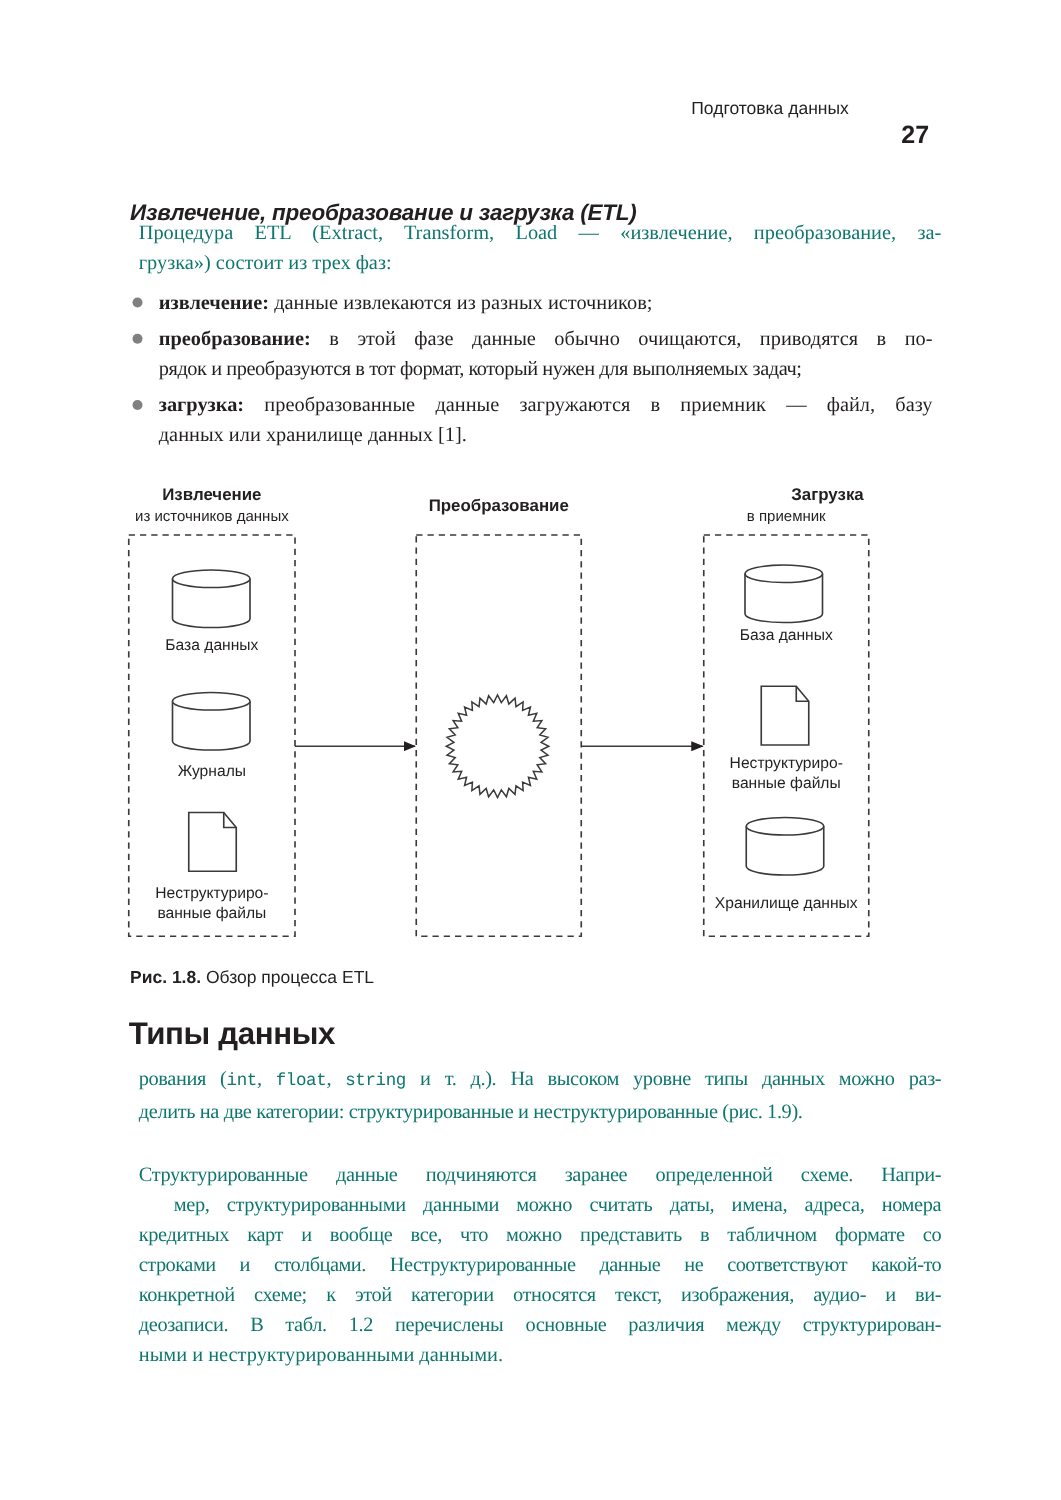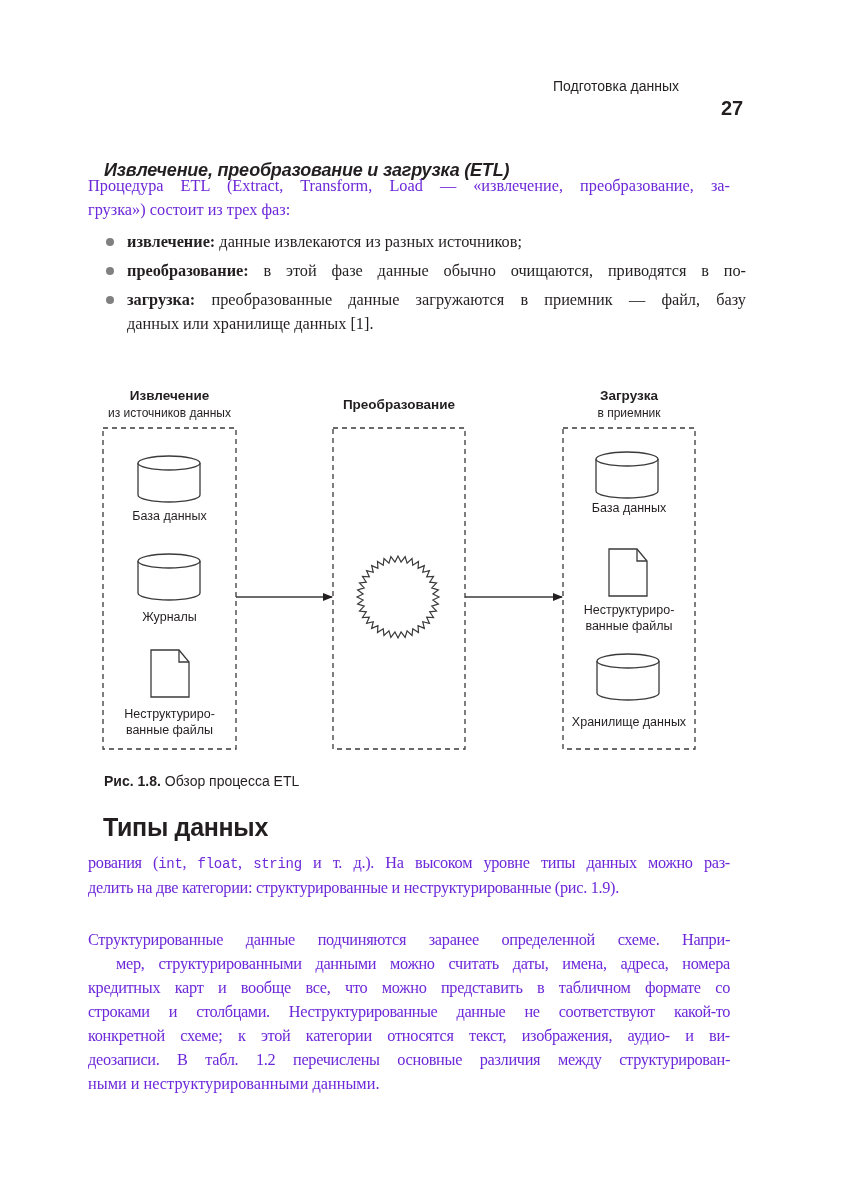--- a/index.html
+++ b/index.html
@@ -6,21 +6,21 @@
   body { width: 849px; height: 1200px; position: relative; overflow: hidden; color: #231f20; }
   .sans { font-family: "Liberation Sans", "DejaVu Sans", sans-serif; }
   .serif { font-family: "Liberation Serif", "DejaVu Serif", serif; }
   .mono { font-family: "Liberation Mono", "DejaVu Sans Mono", monospace; }
 
   .running-head { position: absolute; top: 78px; left: 553px; font-size: 14px; color: #231f20; }
   .page-number { position: absolute; top: 73px; left: 721px; font-size: 20px; font-weight: bold; color: #231f20; margin-top: 24px; }
 
   .subsection-title { position: absolute; top: 160px; left: 104px; font-size: 18px; font-weight: bold; font-style: italic; letter-spacing: -0.2px; }
 
-  .para { position: absolute; left: 88px; width: 642px; font-size: 16.3px; line-height: 24px; text-align: justify; color: #6d28d9; }
+  .para { position: absolute; left: 111px; width: 642px; font-size: 16.3px; line-height: 24px; text-align: justify; color: #0f766e; }
   .para .line { display: block; text-align: justify; text-align-last: justify; white-space: nowrap; }
   .para .line.last { text-align-last: left; }
 
   .bullets { position: absolute; left: 104px; width: 642px; top: 230px; margin: 0; padding: 0; list-style: none; }
   .bullets li { position: relative; padding-left: 23px; font-size: 16.3px; line-height: 24px; margin-bottom: 5px; }
   .bullet-dot { position: absolute; left: 2px; top: 8px; width: 8px; height: 8px; border-radius: 50%; background: #808080; }
   .bullets b { font-weight: bold; }
   .bullets .line { display: block; text-align: justify; text-align-last: justify; white-space: nowrap; }
   .bullets .line.last { text-align-last: left; }
 
@@ -48,20 +48,21 @@
 </div>
 
 <ul class="bullets serif">
   <li>
     <span class="bullet-dot"></span>
     <span class="line last"><b>извлечение:</b><span> данные извлекаются из разных источников;</span></span>
   </li>
   <li>
     <span class="bullet-dot"></span>
     <span class="line"><b>преобразование:</b><span> в этой фазе данные обычно очищаются, приводятся в по-</span></span>
+    <span class="line last" style="letter-spacing:-0.35px;">рядок и преобразуются в тот формат, который нужен для выполняемых задач;</span>
   </li>
   <li>
     <span class="bullet-dot"></span>
     <span class="line"><b>загрузка:</b><span> преобразованные данные загружаются в приемник — файл, базу</span></span>
     <span class="line last">данных или хранилище данных [1].</span>
   </li>
 </ul>
 
 <div class="diagram">
   <svg width="849" height="1200" style="position:absolute;left:0;top:0;">
@@ -107,21 +108,21 @@
 
     <g transform="translate(597,653)">
       <path d="M0,8 L0,40 A31,7 0 0 0 62,40 L62,8" fill="#fff" stroke="#3a3a3a" stroke-width="1.3"></path>
       <ellipse cx="31" cy="8" rx="31" ry="7" fill="#fff" stroke="#3a3a3a" stroke-width="1.3"></ellipse>
     </g>
   </svg>
 
   <div class="dlabel bold sans" style="left:103px;top:388px;width:133px;">Извлечение</div>
   <div class="dlabel small sans" style="left:93px;top:406px;width:153px;">из источников данных</div>
   <div class="dlabel bold sans" style="left:323px;top:397px;width:152px;">Преобразование</div>
-  <div class="dlabel bold sans" style="left:563px;top:388px;width:132px;">Загрузка</div>
+  <div class="dlabel bold sans" style="left:596px;top:388px;width:132px;">Загрузка</div>
   <div class="dlabel small sans" style="left:563px;top:406px;width:132px;">в приемник</div>
 
   <div class="dlabel sans" style="left:103px;top:509px;width:133px;">База данных</div>
   <div class="dlabel sans" style="left:103px;top:610px;width:133px;">Журналы</div>
   <div class="dlabel sans" style="left:103px;top:706px;width:133px;line-height:16px;">
     <div>Неструктуриро-</div>
     <div>ванные файлы</div>
   </div>
 
   <div class="dlabel sans" style="left:563px;top:501px;width:132px;">База данных</div>

